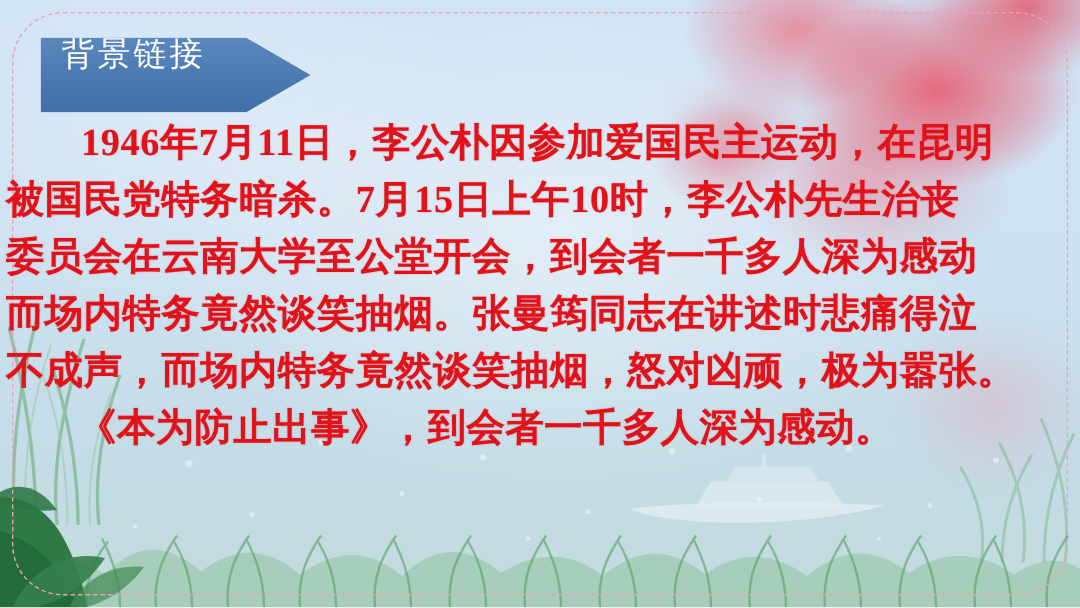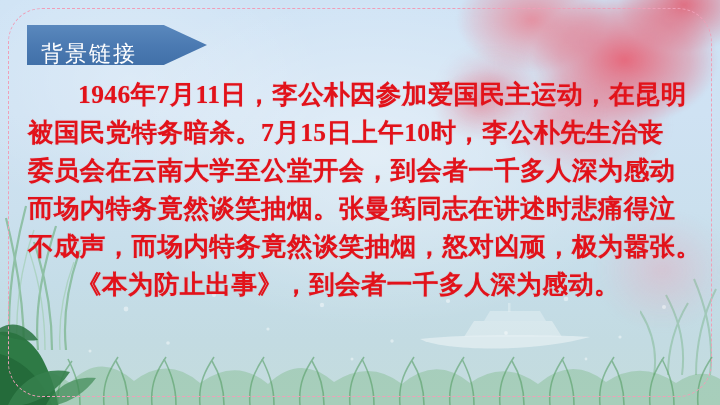--- a/index.html
+++ b/index.html
@@ -119,41 +119,41 @@
     border-radius: 34px;
     pointer-events: none;
   }
 
   
   #header-banner {
     position: absolute;
     left: 27px;
     top: 25px;
     width: 180px;
-    height: 40px;
+    height: 50px;
     background: linear-gradient(180deg, #5a88bd 0%, #4a79b1 55%, #4170a8 100%);
     clip-path: polygon(0 0, 76% 0, 100% 50%, 76% 100%, 0 100%);
     display: flex;
-    align-items: flex-end;
+    align-items: flex-start;
     z-index: 5;
   }
   #header-banner-label {
     color: #ffffff;
     font-family: "Liberation Sans", "DejaVu Sans", sans-serif;
     font-size: 22px;
     letter-spacing: 2px;
     padding-left: 14px;
     line-height: 1;
     white-space: nowrap;
   }
 
   
   #body-text {
     position: absolute;
-    left: 28px;
+    left: 4px;
     top: 76px;
     width: 680px;
     z-index: 4;
   }
   .text-line {
     color: #e2121a;
     font-family: "Liberation Serif", "DejaVu Serif", serif;
     font-weight: bold;
     font-size: 25.5px;
     line-height: 38px;

